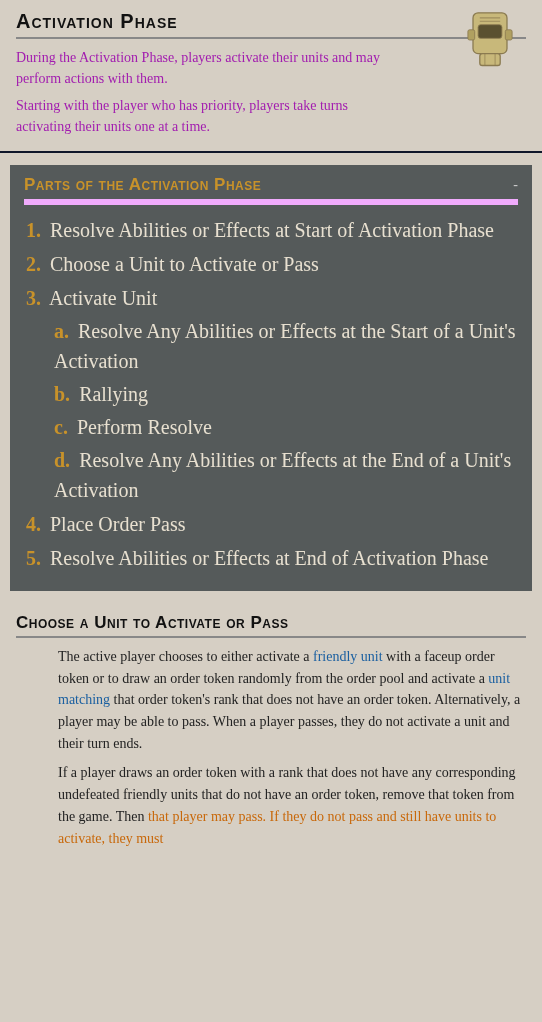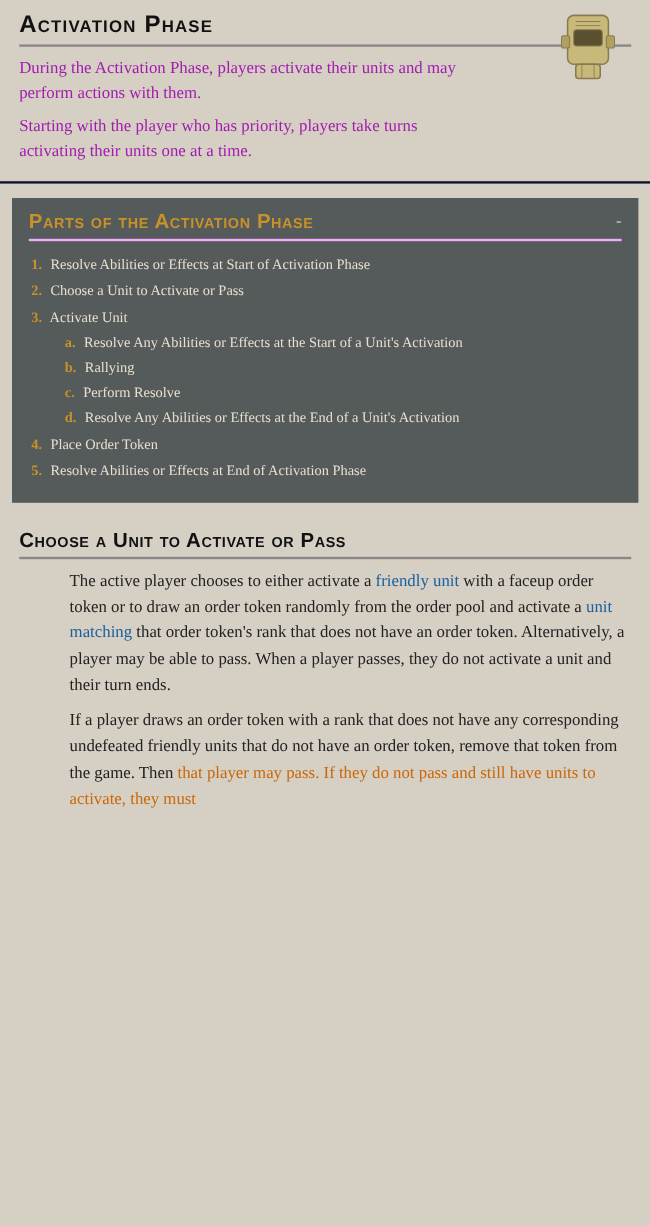--- a/index.html
+++ b/index.html
@@ -68,21 +68,21 @@
       margin: 12px 10px;
       padding: 10px 14px 14px 14px;
       position: relative;
     }
 
     .parts-title-bar {
       display: flex;
       justify-content: space-between;
       align-items: center;
       margin-bottom: 10px;
-      border-bottom: 2px solid #f0abfc;
+      border-bottom: 6px solid #f0abfc;
       padding-bottom: 4px;
     }
 
     .parts-title {
       font-family: 'Arial Narrow', Arial, sans-serif;
       font-size: 17px;
       font-weight: bold;
       font-variant: small-caps;
       color: #c8922a;
       letter-spacing: 0.5px;
@@ -91,21 +91,21 @@
     .parts-collapse {
       color: #ccc;
       font-size: 14px;
       cursor: pointer;
     }
 
     .parts-list {
       list-style: none;
       padding: 0;
       color: #e8e0d0;
-      font-size: 12px;
+      font-size: 20px;
     }
 
     .parts-list > li {
       margin-bottom: 4px;
       padding-left: 2px;
       line-height: 1.5;
     }
 
     .parts-list .li-num {
       color: #c8922a;
@@ -232,21 +232,21 @@
             <span>Perform Resolve</span>
           </li>
           <li>
             <span class="li-letter">d.</span>
             <span>Resolve Any Abilities or Effects at the End of a Unit's Activation</span>
           </li>
         </ul>
       </li>
       <li>
         <span class="li-num">4.</span>
-        <span>Place Order Token</span>
+        <span>Place Order Pass</span>
       </li>
       <li>
         <span class="li-num">5.</span>
         <span>Resolve Abilities or Effects at End of Activation Phase</span>
       </li>
     </ol>
   </div>
 
   <div class="lower-section">
     <div class="section-title">Choose a Unit to Activate or Pass</div>

